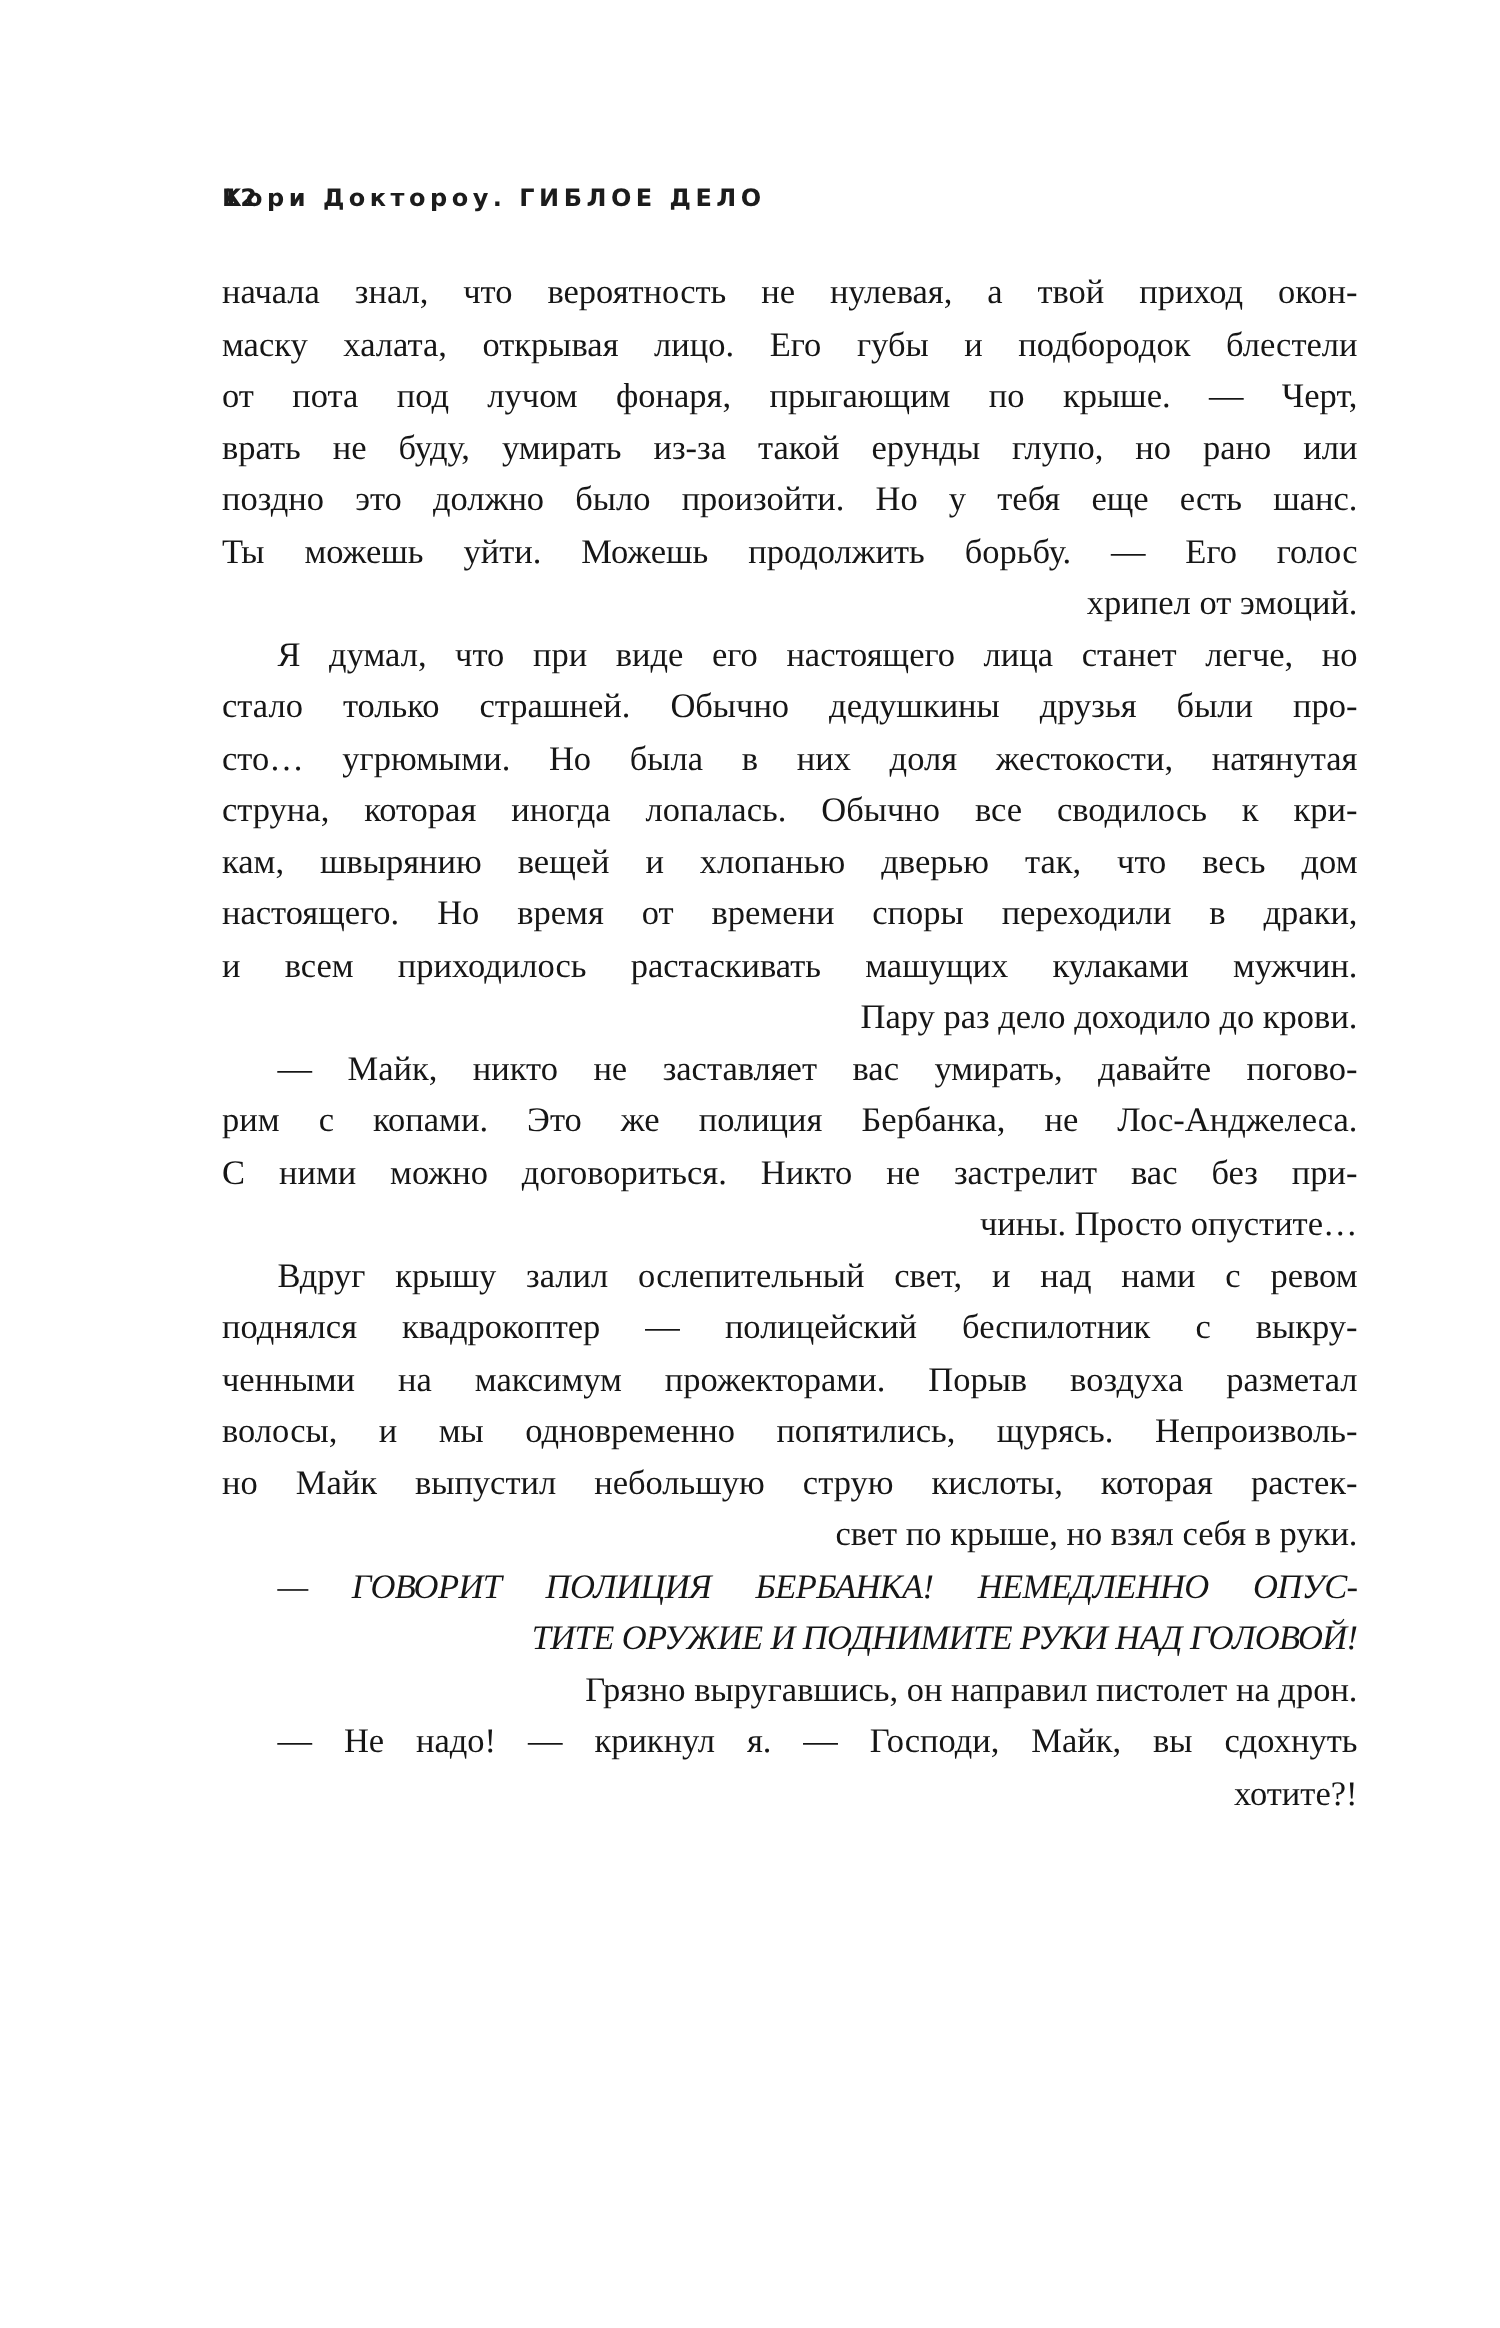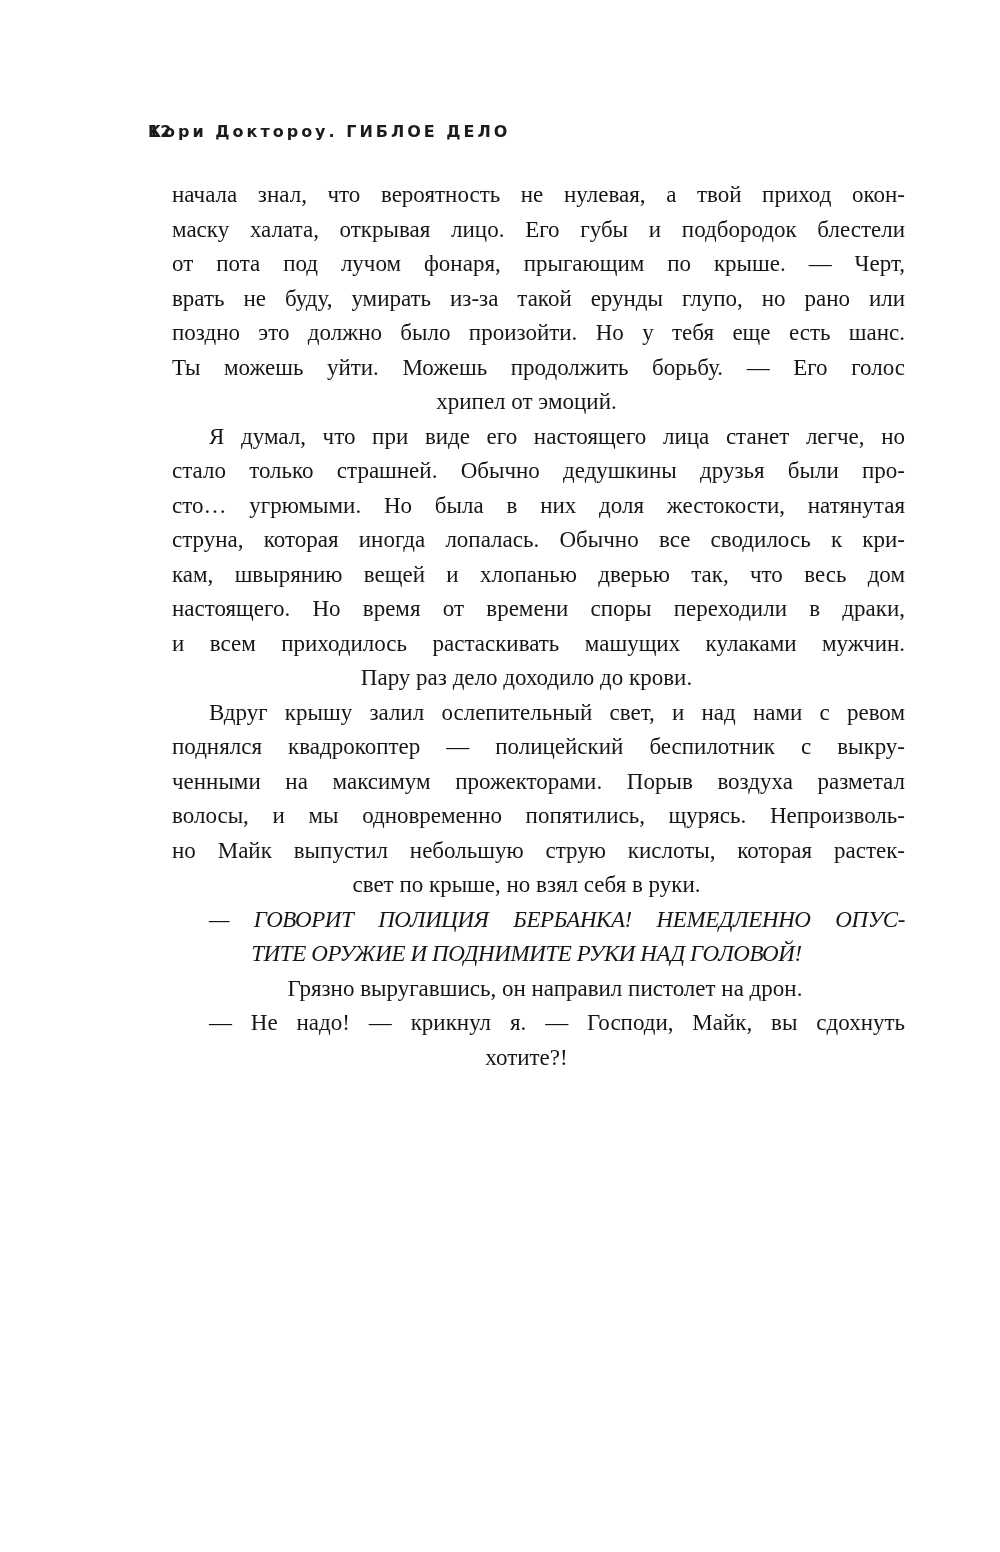--- a/index.html
+++ b/index.html
@@ -42,26 +42,25 @@
     width: 757px;
     font-family: "Liberation Serif", "DejaVu Serif", serif;
     font-size: 23px;
     line-height: 34.5px;
     color: #161616;
   }
   .para { margin: 0; padding: 0; }
   .line {
     height: 34.5px;
     white-space: normal;
-    text-align: center;
+    text-align: right;
   }
   .line.just {
     text-align: justify;
     text-align-last: justify;
-    margin-left: 24px;
   }
   .line.indent { text-indent: 37px; }
   .para.caps .line { letter-spacing: -0.4px; font-style: italic; }
 </style>
 </head>
 <body>
 
 <div class="page">
   <div class="running-head">
     <span class="pagenum">12</span>
@@ -81,20 +80,26 @@
         <div class="line just indent">Я думал, что при виде его настоящего лица станет легче, но</div>
         <div class="line just">стало только страшней. Обычно дедушкины друзья были про-</div>
         <div class="line just">сто… угрюмыми. Но была в них доля жестокости, натянутая</div>
         <div class="line just">струна, которая иногда лопалась. Обычно все сводилось к кри-</div>
         <div class="line just">кам, швырянию вещей и хлопанью дверью так, что весь дом</div>
         <div class="line just">настоящего. Но время от времени споры переходили в драки,</div>
         <div class="line just">и всем приходилось растаскивать машущих кулаками мужчин.</div>
         <div class="line">Пару раз дело доходило до крови.</div>
       </div>
       <div class="para">
+        <div class="line just indent">— Майк, никто не заставляет вас умирать, давайте погово-</div>
+        <div class="line just">рим с копами. Это же полиция Бербанка, не Лос-Анджелеса.</div>
+        <div class="line just">С ними можно договориться. Никто не застрелит вас без при-</div>
+        <div class="line">чины. Просто опустите…</div>
+      </div>
+      <div class="para">
         <div class="line just indent">Вдруг крышу залил ослепительный свет, и над нами с ревом</div>
         <div class="line just">поднялся квадрокоптер — полицейский беспилотник с выкру-</div>
         <div class="line just">ченными на максимум прожекторами. Порыв воздуха разметал</div>
         <div class="line just">волосы, и мы одновременно попятились, щурясь. Непроизволь-</div>
         <div class="line just">но Майк выпустил небольшую струю кислоты, которая растек-</div>
         <div class="line">свет по крыше, но взял себя в руки.</div>
       </div>
       <div class="para caps">
         <div class="line just indent">— ГОВОРИТ ПОЛИЦИЯ БЕРБАНКА! НЕМЕДЛЕННО ОПУС-</div>
         <div class="line">ТИТЕ ОРУЖИЕ И ПОДНИМИТЕ РУКИ НАД ГОЛОВОЙ!</div>

